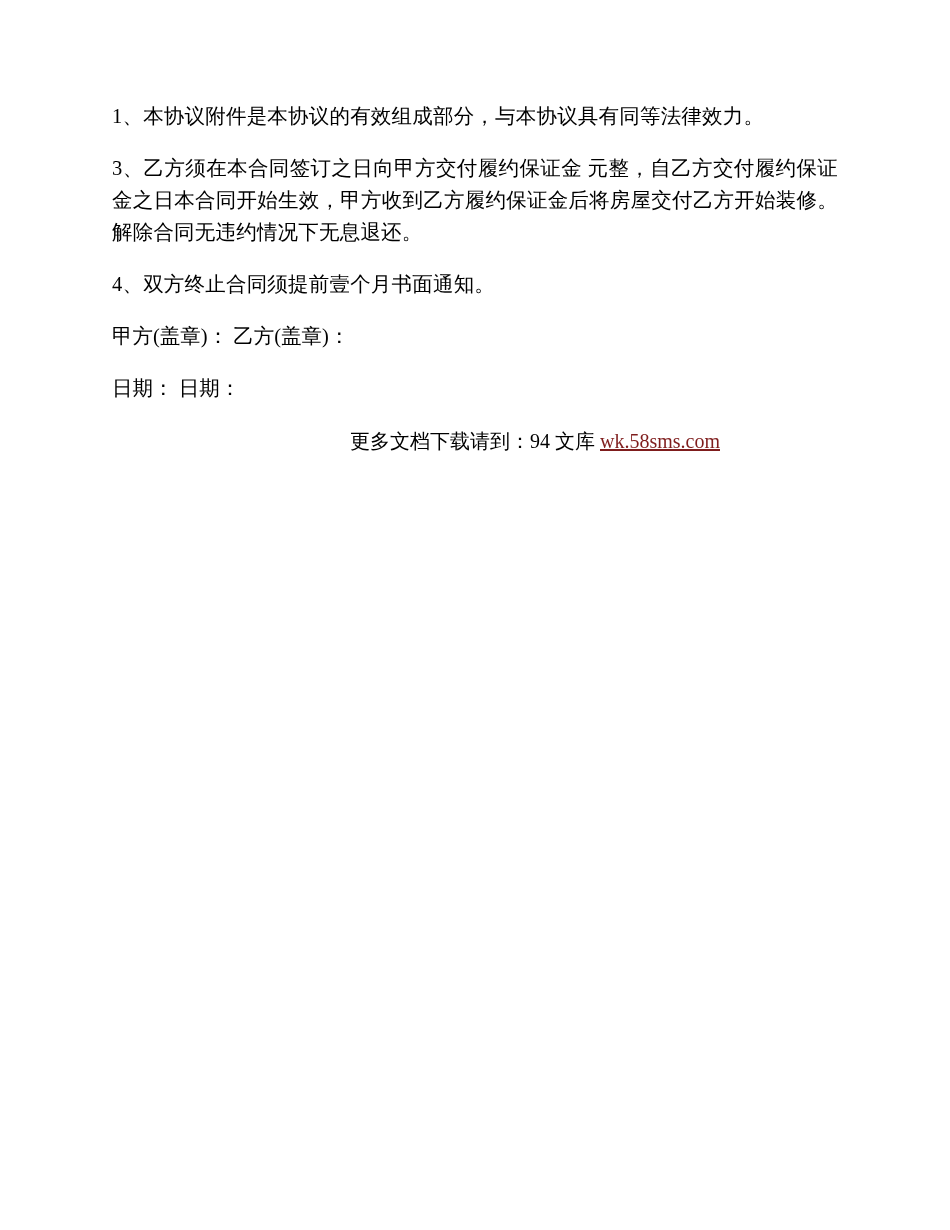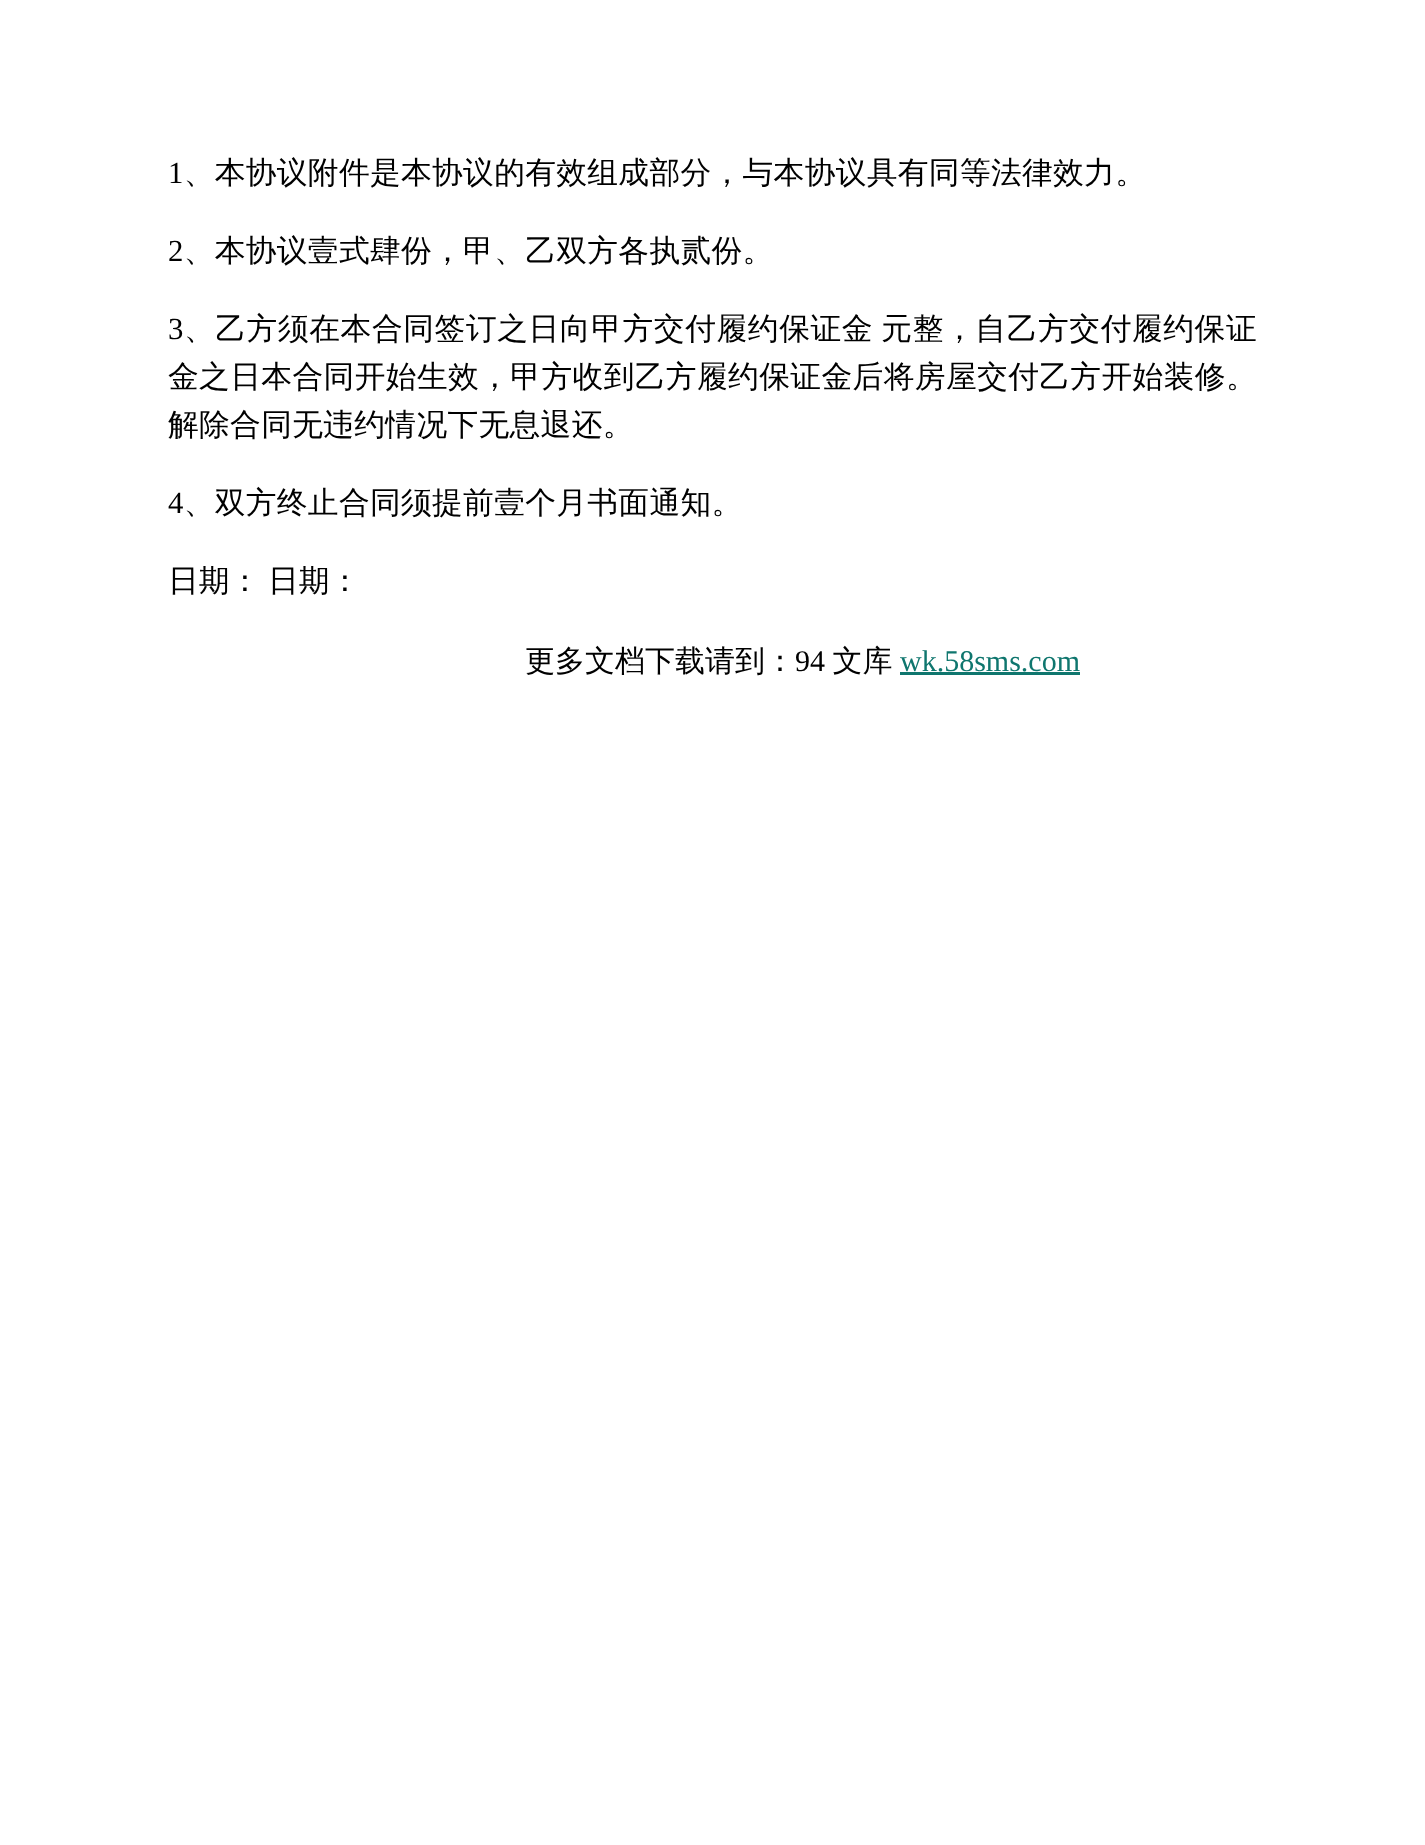--- a/index.html
+++ b/index.html
@@ -51,24 +51,24 @@
     text-decoration: underline;
   }
 </style>
 </head>
 <body>
 
 <div class="page">
   <div class="doc-body">
 
     <p class="para">1、本协议附件是本协议的有效组成部分，与本协议具有同等法律效力。</p>
-    <p class="para">2、本协议壹式肆份，甲、乙双方各执贰份。</p>
     <p class="para">3、乙方须在本合同签订之日向甲方交付履约保证金 元整，自乙方交付履约保证金之日本合同开始生效，甲方收到乙方履约保证金后将房屋交付乙方开始装修。解除合同无违约情况下无息退还。</p>
     <p class="para">4、双方终止合同须提前壹个月书面通知。</p>
 
+    <p class="sign-line">甲方(盖章)：  乙方(盖章)：</p>
     <p class="sign-line">日期：  日期：</p>
 
     <div class="footer-line">
-      <span>更多文档下载请到：94 文库 </span><a class="footer-link" href="#" style="color: #0f766e;">wk.58sms.com</a>
+      <span>更多文档下载请到：94 文库 </span><a class="footer-link" href="#" style="color: #7f1d1d;">wk.58sms.com</a>
     </div>
 
   </div>
 </div>
 
 </body></html>

